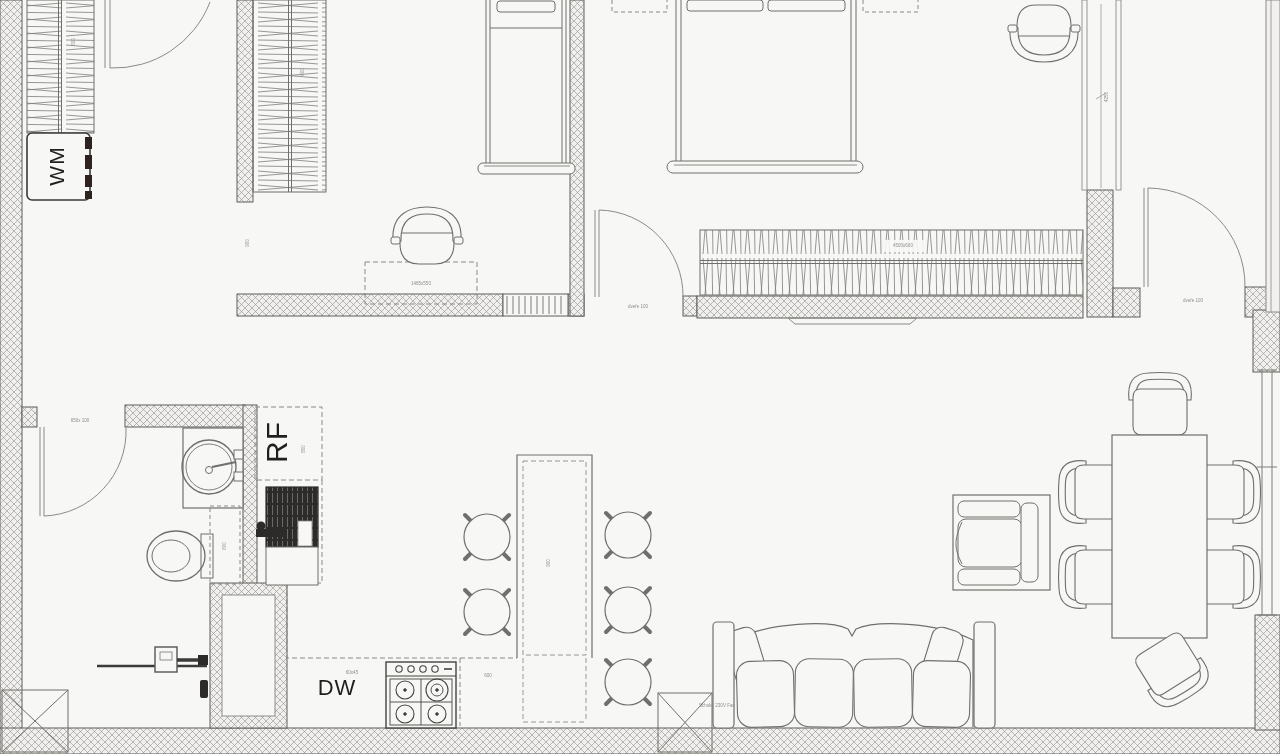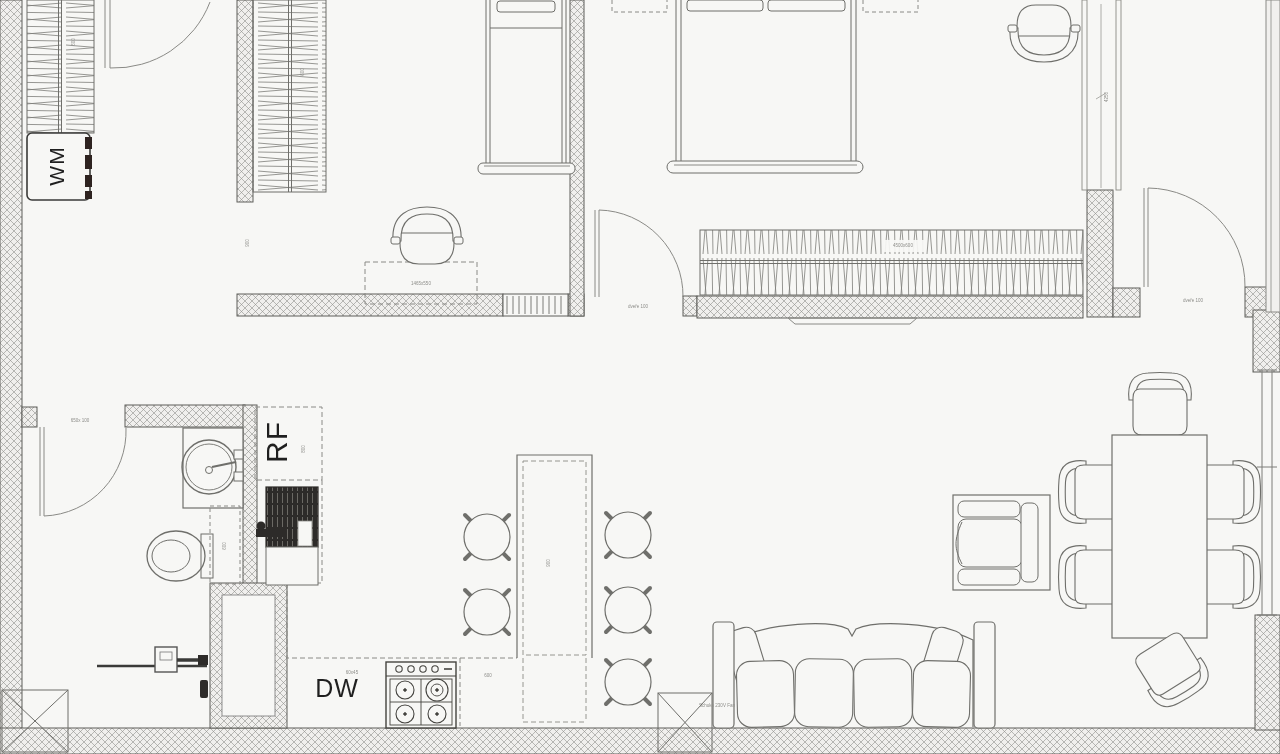--- a/index.html
+++ b/index.html
@@ -288,21 +288,21 @@
   <use href="#dchair" transform="translate(1092,492) rotate(-90)"></use>
   <use href="#dchair" transform="translate(1092,577) rotate(-90)"></use>
   <use href="#dchair" transform="translate(1227,492) rotate(90)"></use>
   <use href="#dchair" transform="translate(1227,577) rotate(90)"></use>
   <rect x="1112" y="435" width="95" height="203" fill="#f7f7f5" stroke="#6f6f6b" stroke-width="1.2"></rect>
   <use href="#dchair" transform="translate(1171,669) rotate(148)"></use>
 </svg>
 
   <div class="lbl rot med" style="left:56px;top:166px;">WM</div>
   <div class="lbl rot big" style="left:277px;top:442px;">RF</div>
-  <div class="lbl big" style="left:337px;top:688px;font-size:25px;">DW</div>
+  <div class="lbl big" style="left:337px;top:688px;font-size:22px;">DW</div>
 
   <div class="tiny rot" style="left:74px;top:42px;">600</div>
   <div class="tiny rot" style="left:303px;top:72px;">600</div>
   <div class="tiny rot" style="left:248px;top:243px;">900</div>
   <div class="tiny" style="left:421px;top:284px;">1465x550</div>
   <div class="tiny" style="left:903px;top:246px;">4500x600</div>
   <div class="tiny" style="left:80px;top:421px;">650x 100</div>
   <div class="tiny" style="left:638px;top:307px;">dveře 100</div>
   <div class="tiny" style="left:1193px;top:301px;">dveře 100</div>
   <div class="tiny rot" style="left:304px;top:449px;">800</div>

